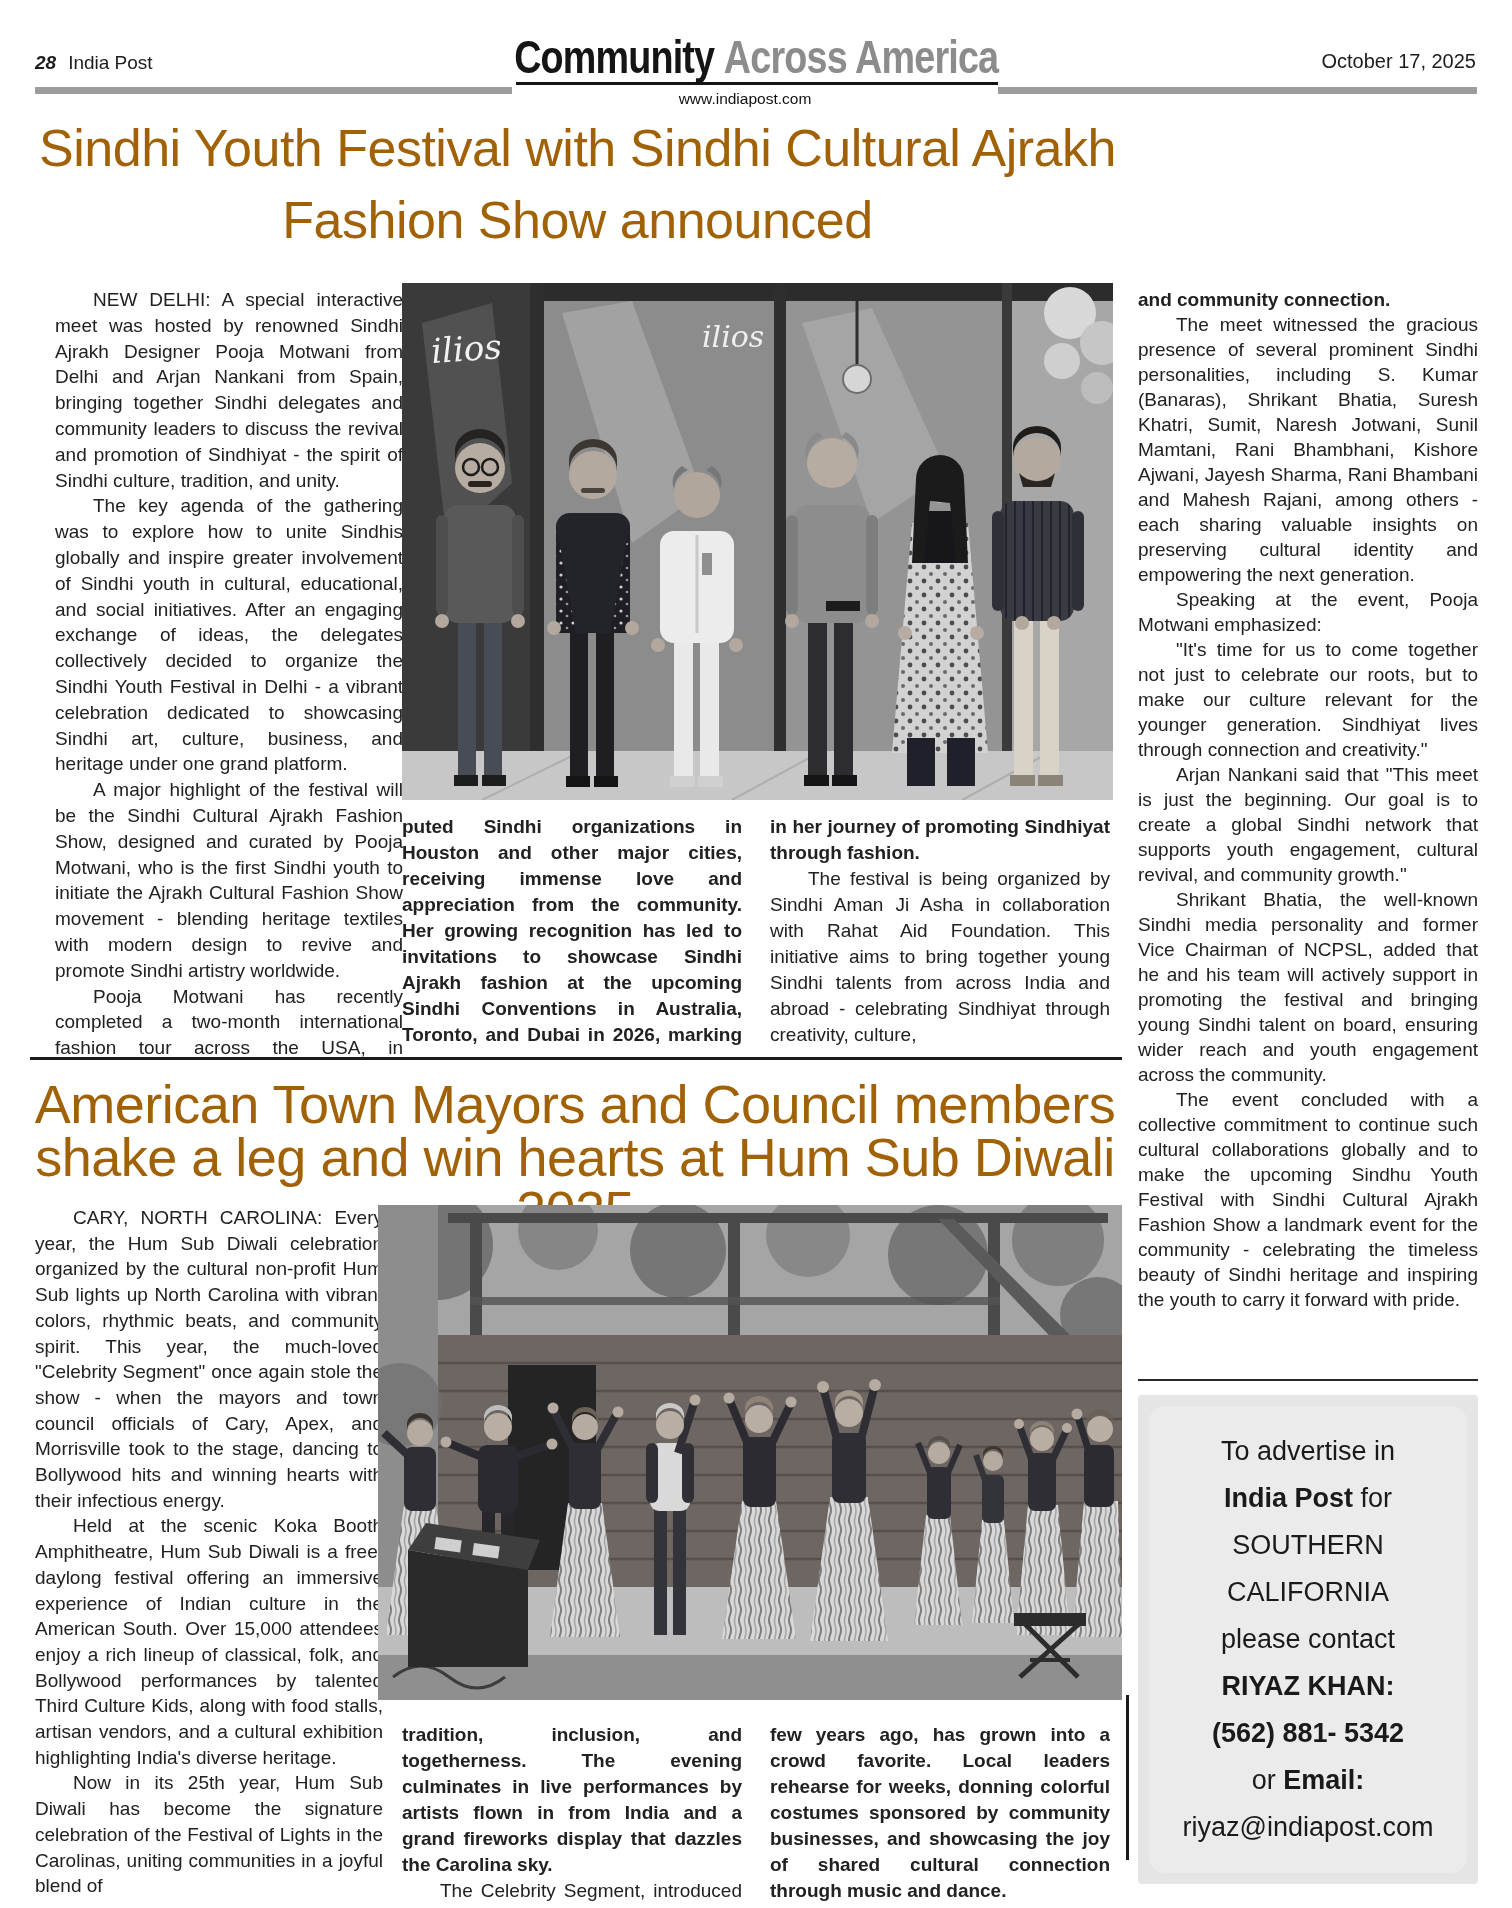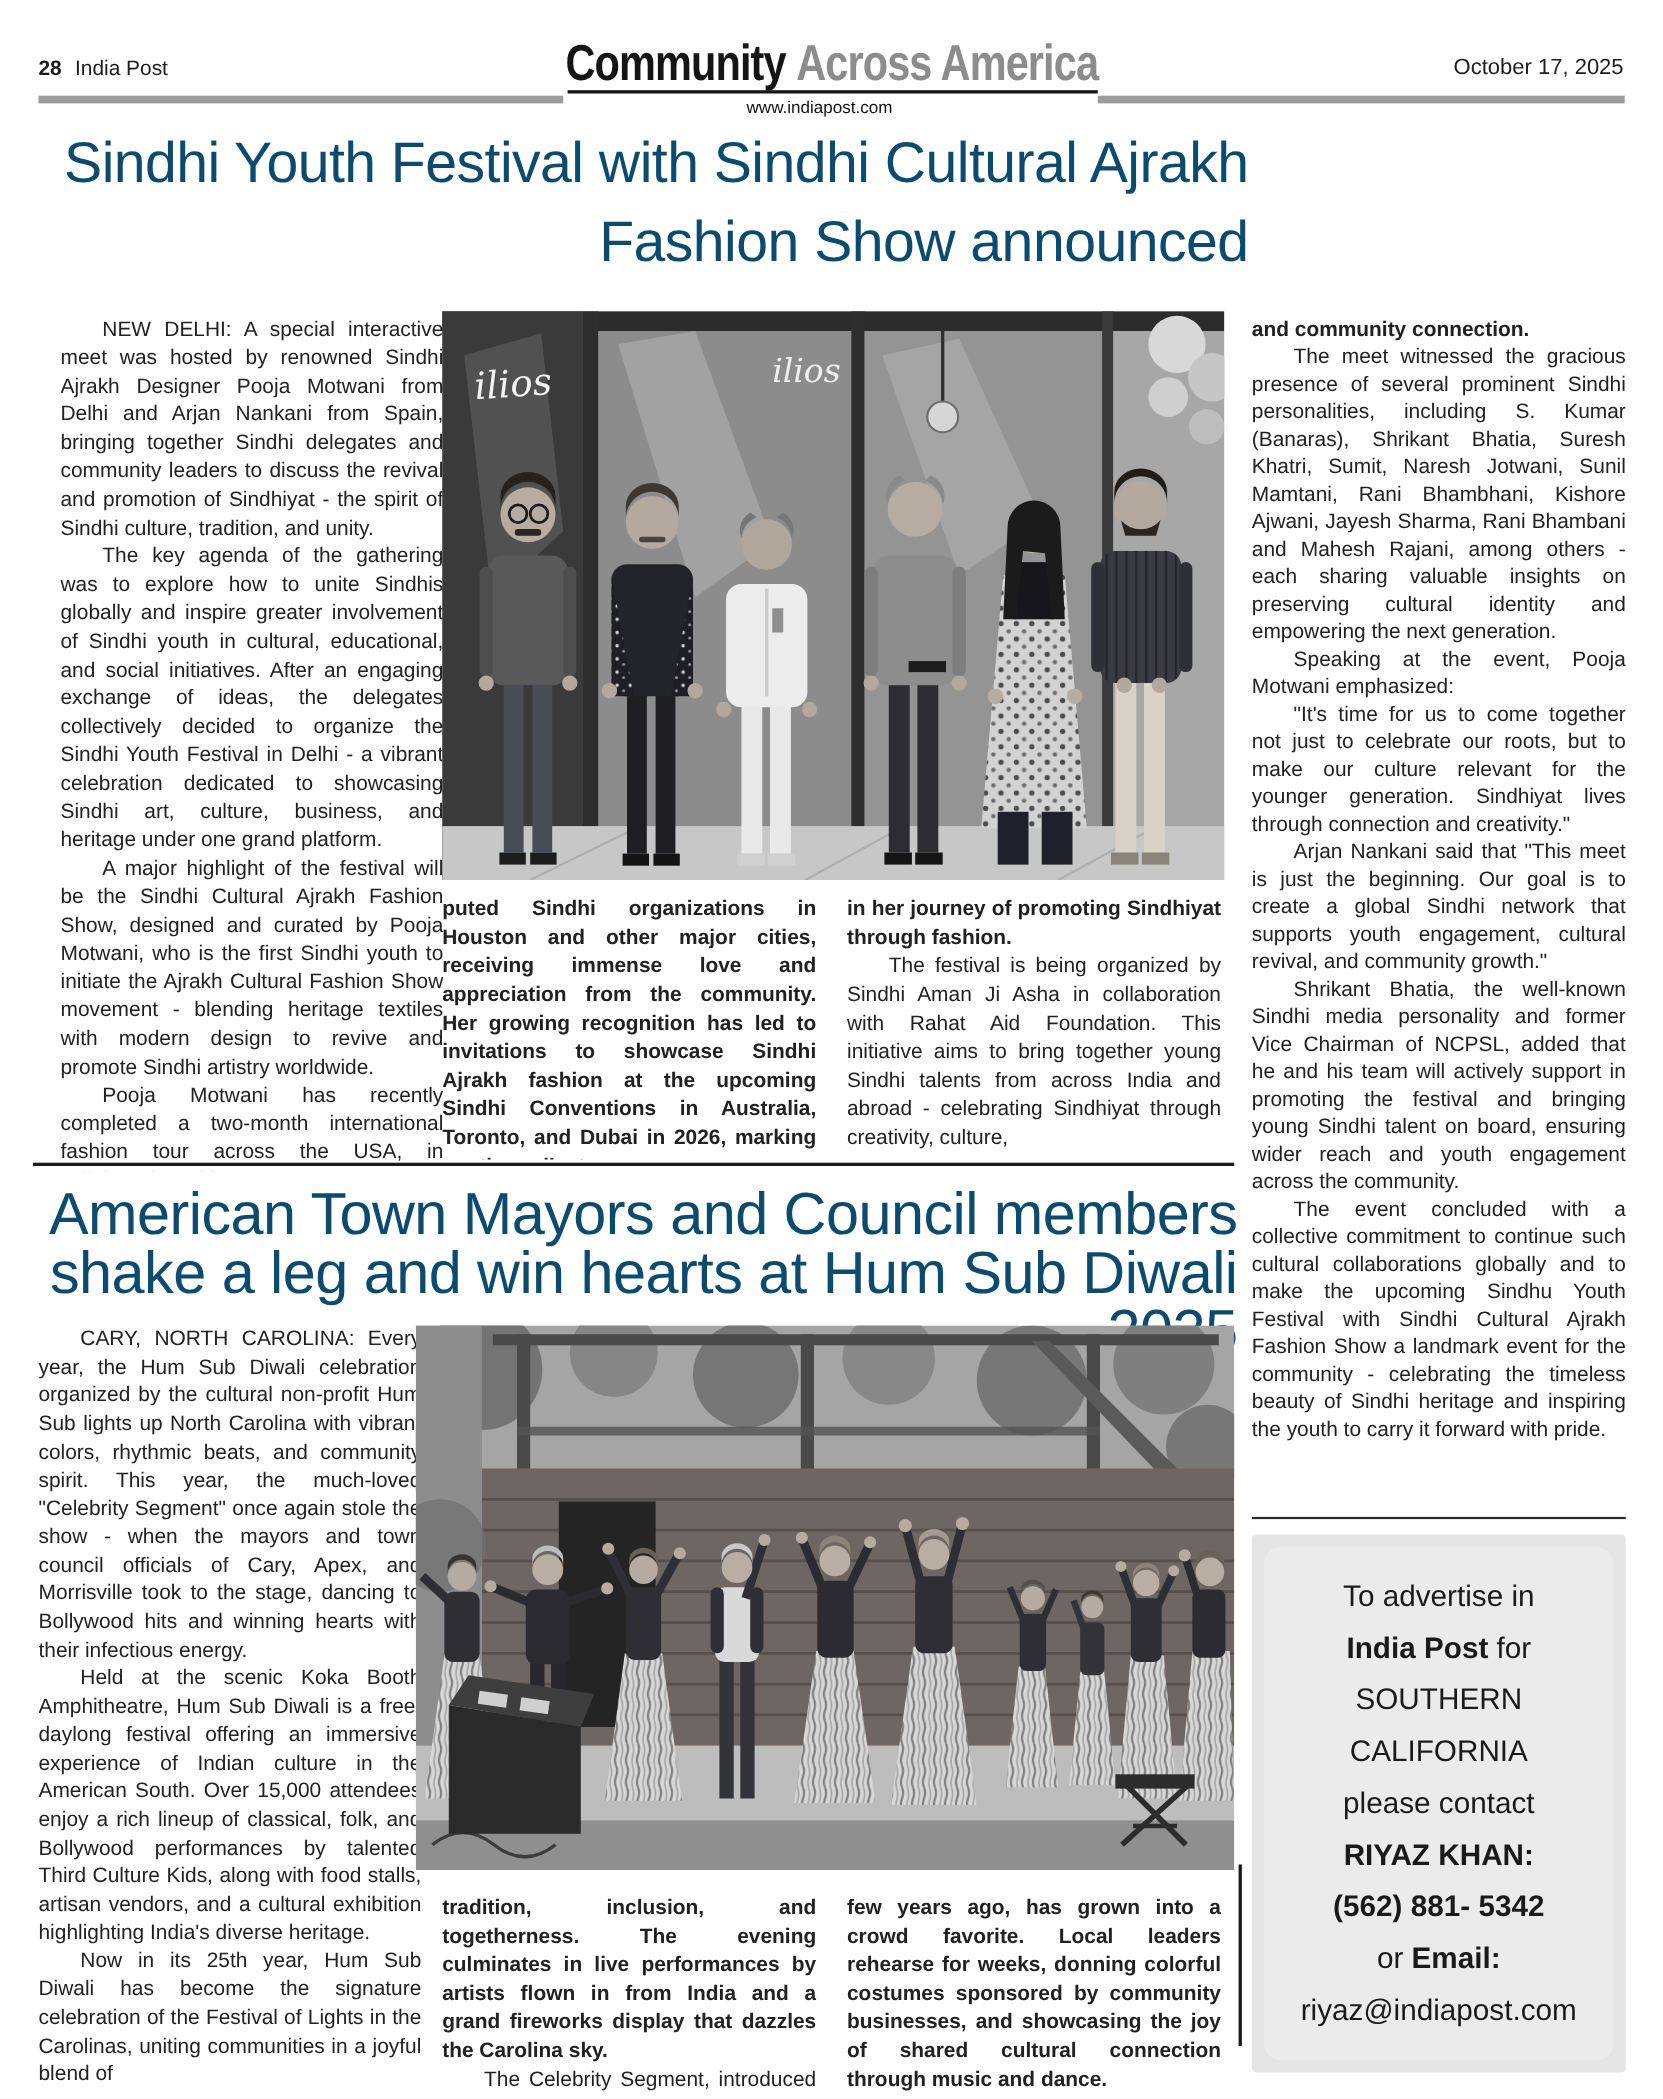--- a/index.html
+++ b/index.html
@@ -3,34 +3,34 @@
 <meta charset="utf-8">
 <style>
   html,body{margin:0;padding:0;background:#e9e9e9;}
   .page{
     position:relative;width:1512px;height:1908px;margin:0 auto;
     background:#ffffff;overflow:hidden;
     font-family:"Liberation Sans", sans-serif;color:#1c1c1c;
   }
   
   .hdr-left{position:absolute;left:35px;top:52px;font-size:19px;}
-  .hdr-left .pgnum{font-weight:700;margin-right:12px;}
+  .hdr-left .pgnum{font-weight:700;margin-right:12px;font-style:italic;}
   .hdr-date{position:absolute;right:36px;top:50px;font-size:20px;}
   .masthead{position:absolute;left:0;top:30px;width:1512px;text-align:center;
     font-size:46px;font-weight:700;letter-spacing:-1px;white-space:nowrap;}
   .masthead .squeeze{display:inline-block;transform:scaleX(0.82);transform-origin:center;}
   .mh-1{color:#151515;}
   .mh-2{color:#8c8c8c;}
   .mh-underline{position:absolute;left:516px;top:82px;width:482px;height:3px;background:#141414;}
   .bar{position:absolute;top:87px;height:7px;background:#9c9c9c;}
   .bar.left{left:35px;width:477px;}
   .bar.right{left:998px;width:479px;}
   .site-url{position:absolute;left:0;top:90px;width:1490px;text-align:center;font-size:15.5px;color:#111;}
   
-  .headline{position:absolute;text-align:right;font-weight:400;color:#0c4a6e;}
+  .headline{position:absolute;text-align:center;font-weight:400;color:#a16207;}
   .headline .hl{display:block;}
   .h1-a{left:20px;top:112px;width:1115px;font-size:52px;line-height:72px;letter-spacing:-0.5px;}
   .h2-a{left:25px;top:1078px;width:1100px;font-size:54px;line-height:53px;letter-spacing:-0.5px;}
   
   .bodytext{position:absolute;font-size:19px;line-height:26px;text-align:justify;overflow:hidden;color:#212121;}
   .para{margin:0;text-indent:38px;}
   .cont .para:first-child{text-indent:0;font-weight:bold;}
   .a1-col1{left:35px;top:287px;width:348px;height:778px;line-height:25.8px;margin-left:20px;}
   .a1-col2{left:402px;top:814px;width:340px;height:240px;}
   .a1-col3{left:770px;top:814px;width:340px;height:240px;}

